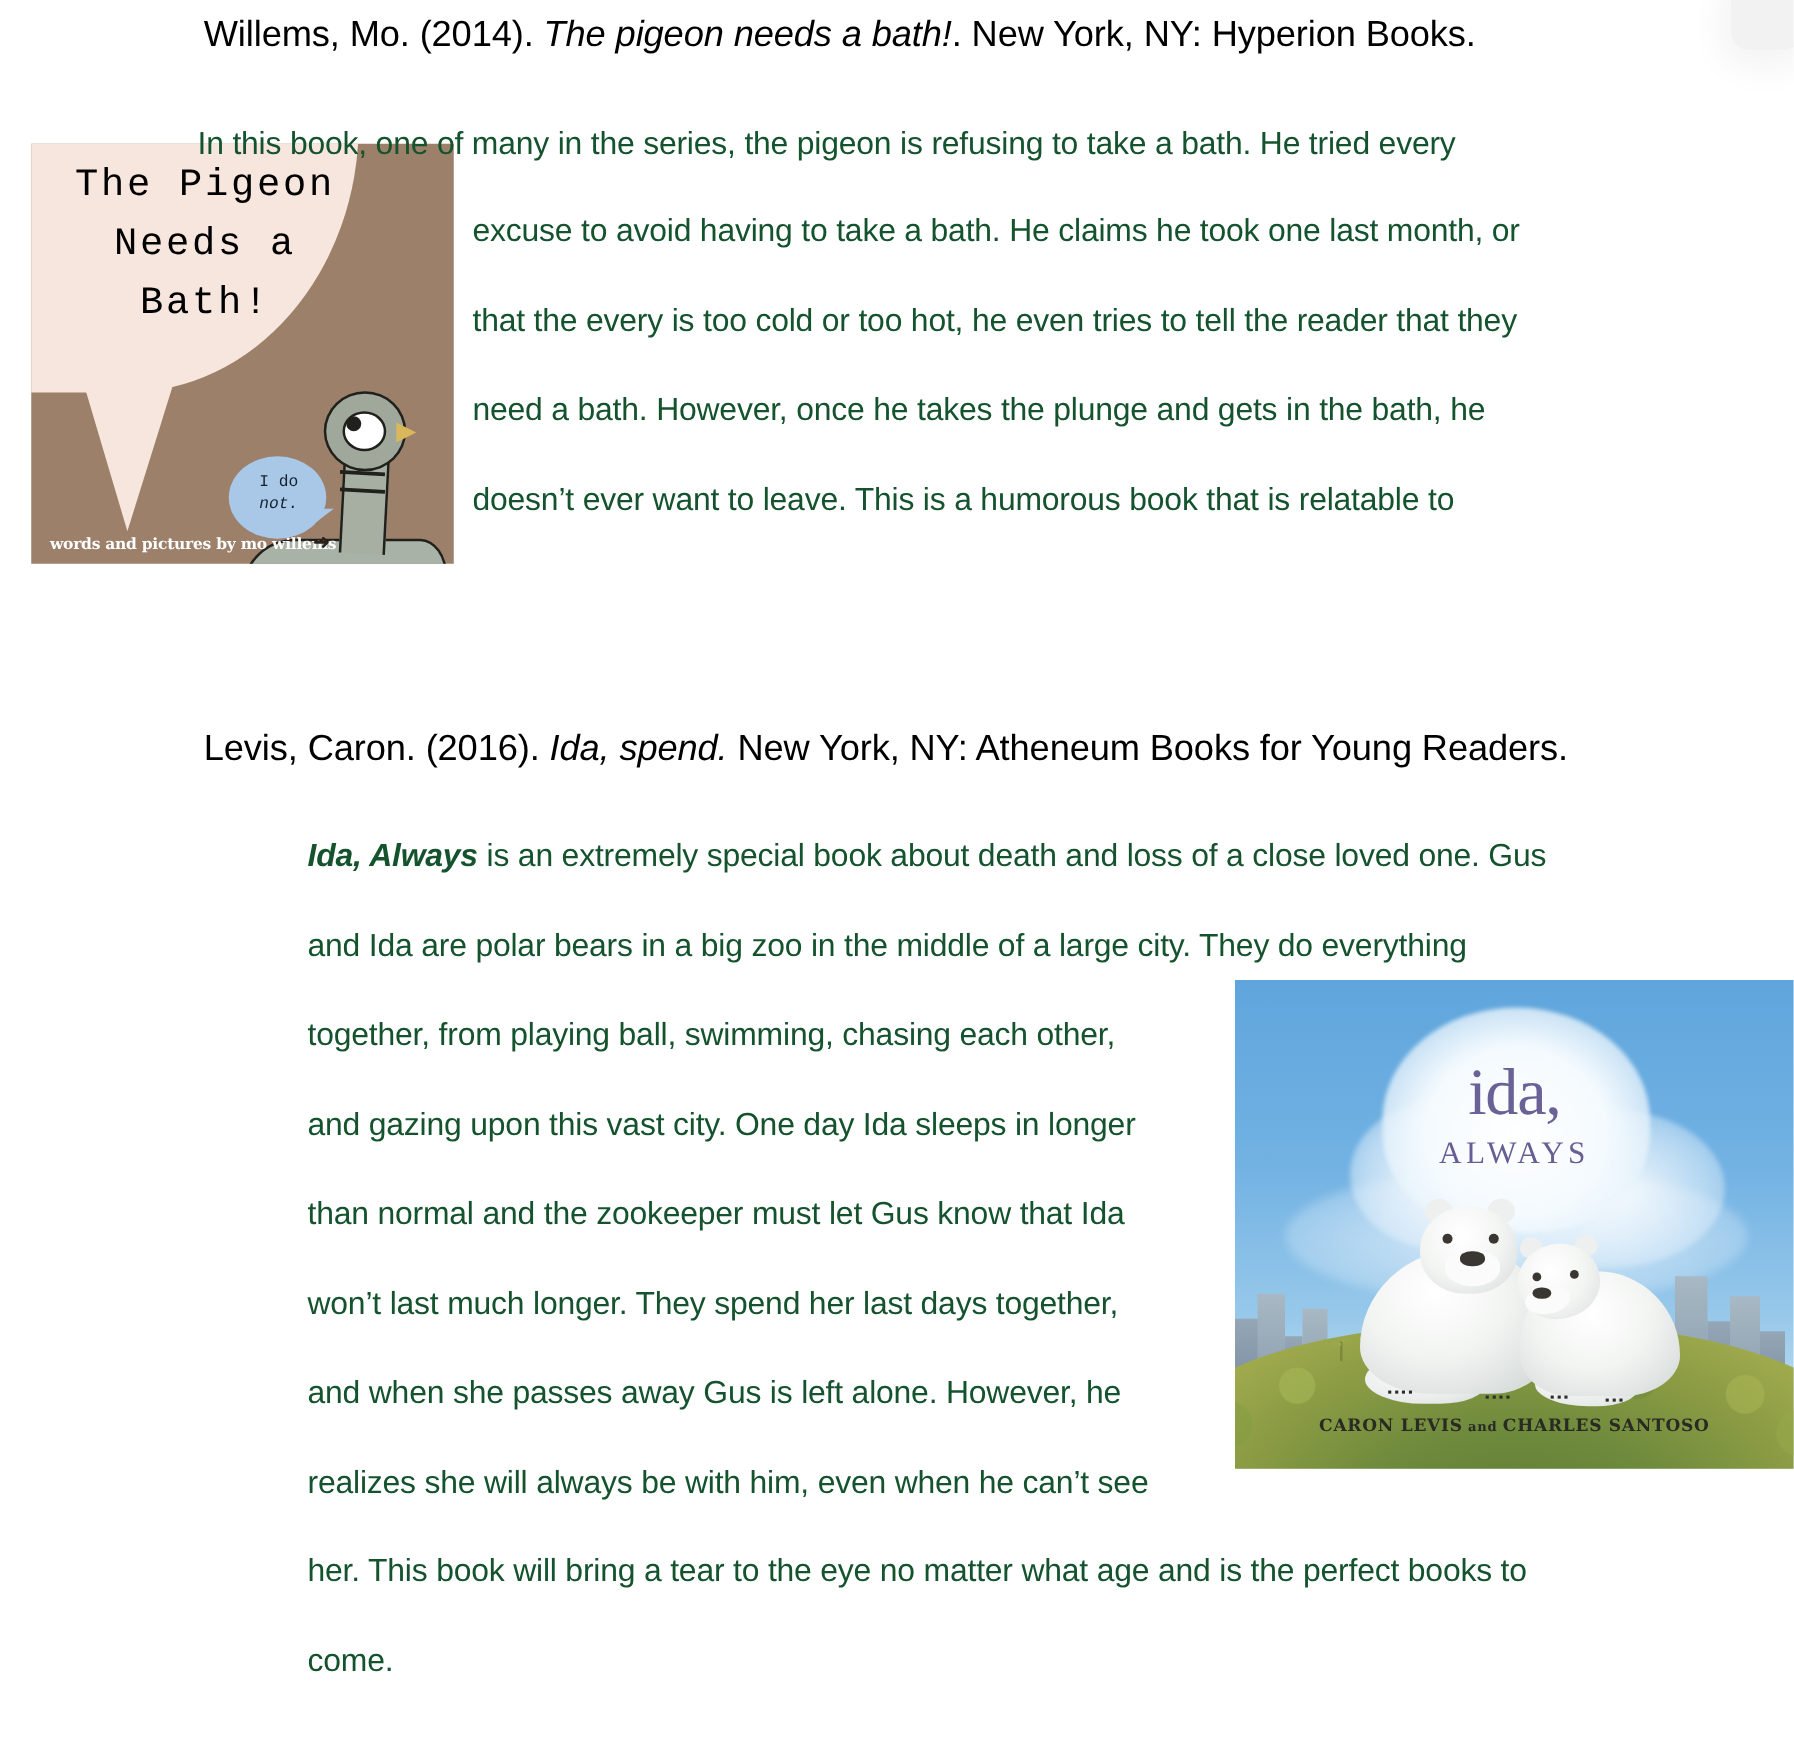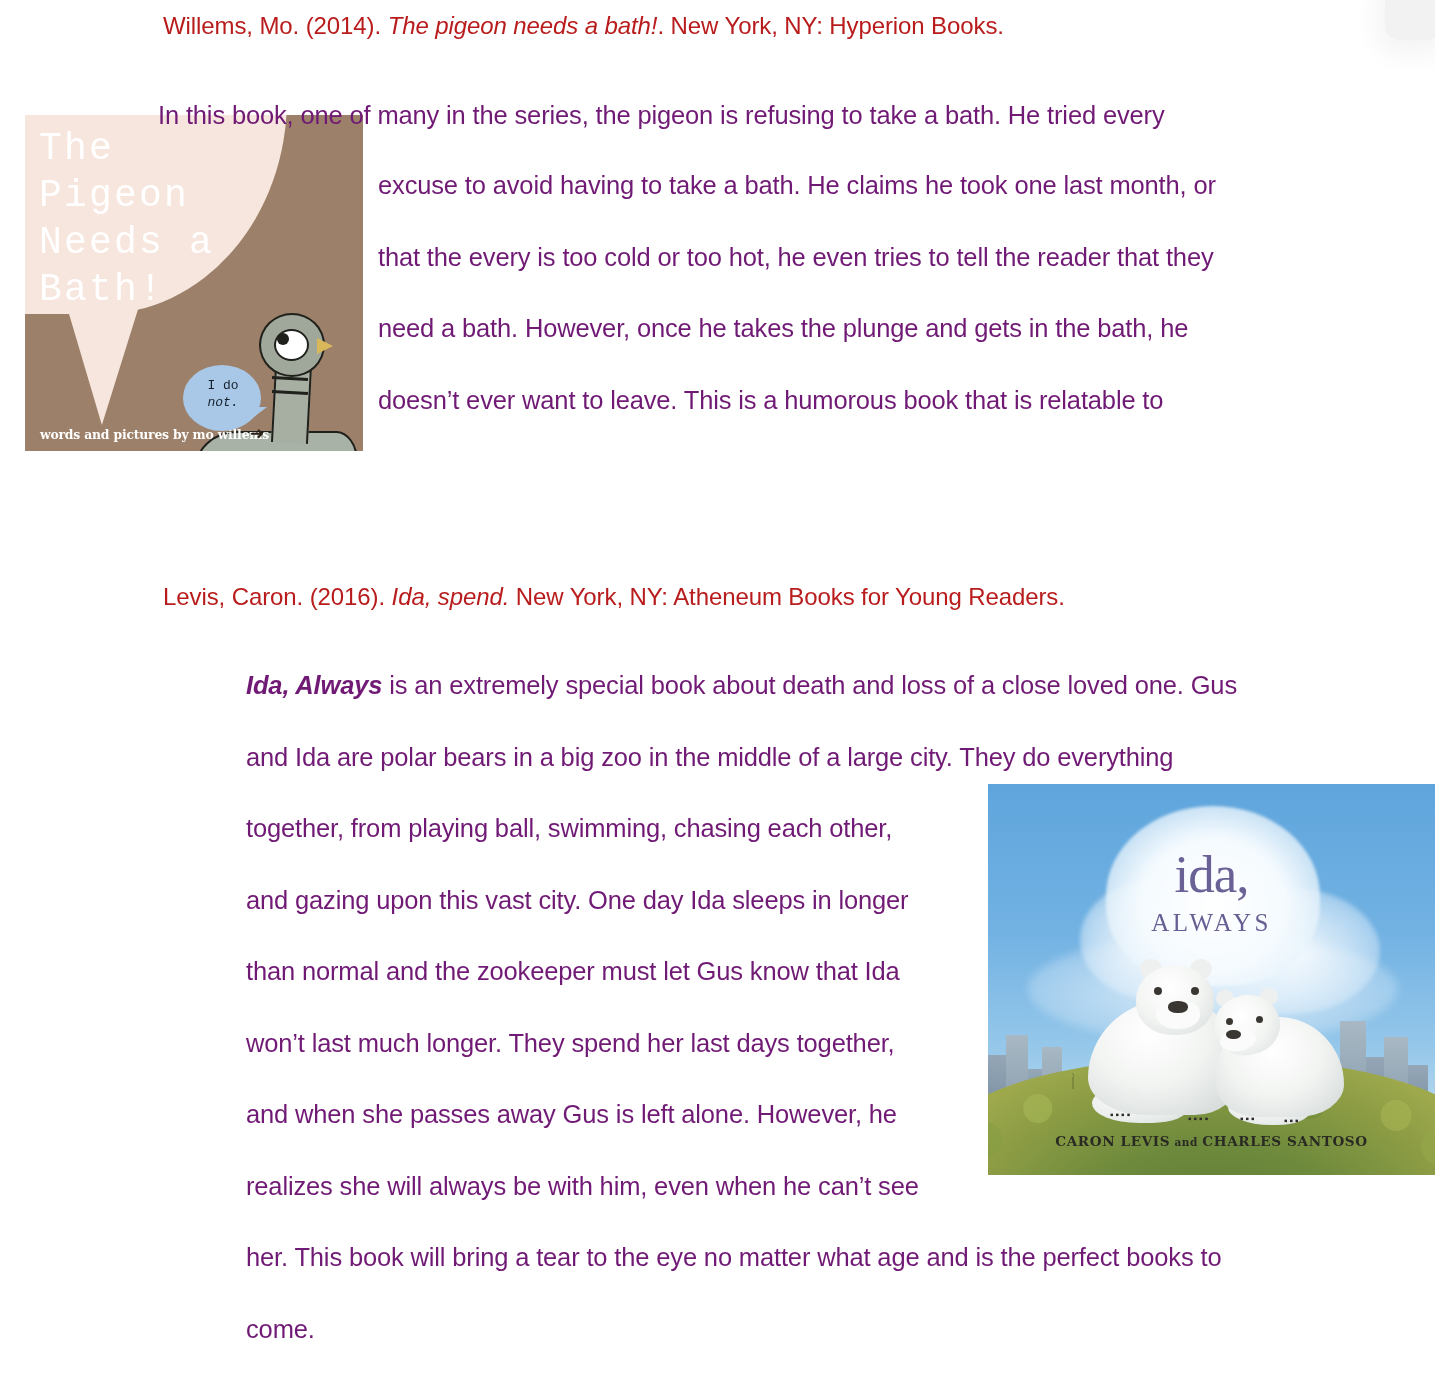--- a/index.html
+++ b/index.html
@@ -16,33 +16,33 @@
     position: relative;
     width: 1435px;
     height: 1398px;
     background: #ffffff;
     overflow: hidden;
   }
 
   
   .citation {
     position: absolute;
-    font-size: 24px;
+    font-size: 29px;
     line-height: 1.15;
-    color: #b91c1c;
+    color: #000000;
     white-space: nowrap;
     letter-spacing: -0.1px;
   }
   .citation .ital { font-style: italic; }
 
   .body-block {
     position: absolute;
     font-size: 25.5px;
     line-height: 71.5px;
-    color: #701a75;
+    color: #14532d;
     text-align: left;
     letter-spacing: -0.15px;
   }
   .body-block .ital { font-style: italic; font-weight: 600; }
 
   
   #entry1-cite { left: 163px; top: 12px; }
 
   #entry1-lead {
     left: 158px; top: 80px; width: 1160px;
@@ -78,25 +78,26 @@
     border-left: 62px solid transparent;
     border-right: 28px solid transparent;
     border-top: 148px solid #F7E6DD;
     transform: skewX(-7deg);
   }
   .pg-title {
     position: absolute;
     left: 14px; top: 10px;
     width: 250px;
     font-family: "Liberation Mono", "DejaVu Sans Mono", monospace;
-    font-size: 38px;
+    font-size: 31px;
     line-height: 47px;
-    color: #ffffff;
+    color: #000000;
     letter-spacing: 2.2px;
     z-index: 4;
+    text-align: center;
   }
   .pg-credit {
     position: absolute;
     left: 15px; bottom: 9px;
     font-family: "DejaVu Serif", "Liberation Serif", serif;
     font-size: 12.4px;
     color: #ffffff;
     letter-spacing: -0.2px;
     z-index: 5;
     font-weight: 700;

